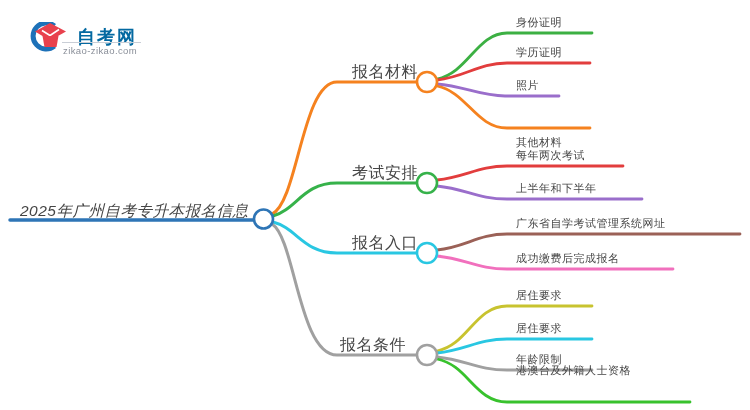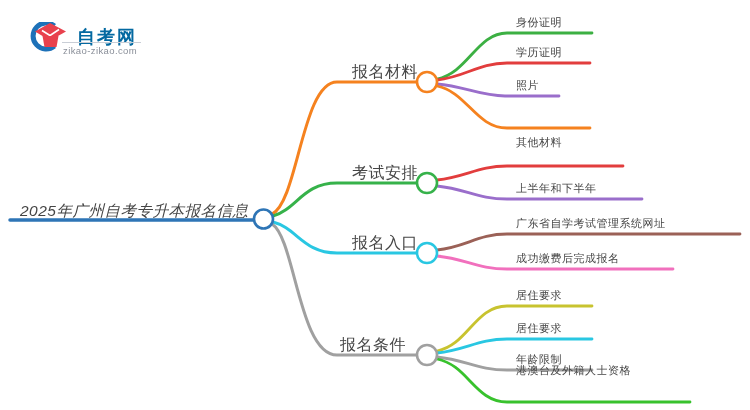--- a/index.html
+++ b/index.html
@@ -79,20 +79,21 @@
   <div class="lbl lbl-branch" style="left:352px; top:62px;">报名材料</div>
   <div class="lbl lbl-branch" style="left:352px; top:163px;">考试安排</div>
   <div class="lbl lbl-branch" style="left:352px; top:233px;">报名入口</div>
   <div class="lbl lbl-branch" style="left:340px; top:335px;">报名条件</div>
 
   <div class="lbl" style="left:516px; top:12px;">身份证明</div>
   <div class="lbl" style="left:516px; top:42px;">学历证明</div>
   <div class="lbl" style="left:516px; top:75px;">照片</div>
   <div class="lbl" style="left:516px; top:107px;margin-top:25px;">其他材料</div>
 
+  <div class="lbl" style="left:516px; top:145px;">每年两次考试</div>
   <div class="lbl" style="left:516px; top:178px;">上半年和下半年</div>
 
   <div class="lbl" style="left:516px; top:213px;">广东省自学考试管理系统网址</div>
   <div class="lbl" style="left:516px; top:248px;">成功缴费后完成报名</div>
 
   <div class="lbl" style="left:516px; top:285px;">居住要求</div>
   <div class="lbl" style="left:516px; top:318px;">居住要求</div>
   <div class="lbl" style="left:516px; top:349px;">年龄限制</div>
   <div class="lbl" style="left:516px; top:360px;">港澳台及外籍人士资格</div>
 

